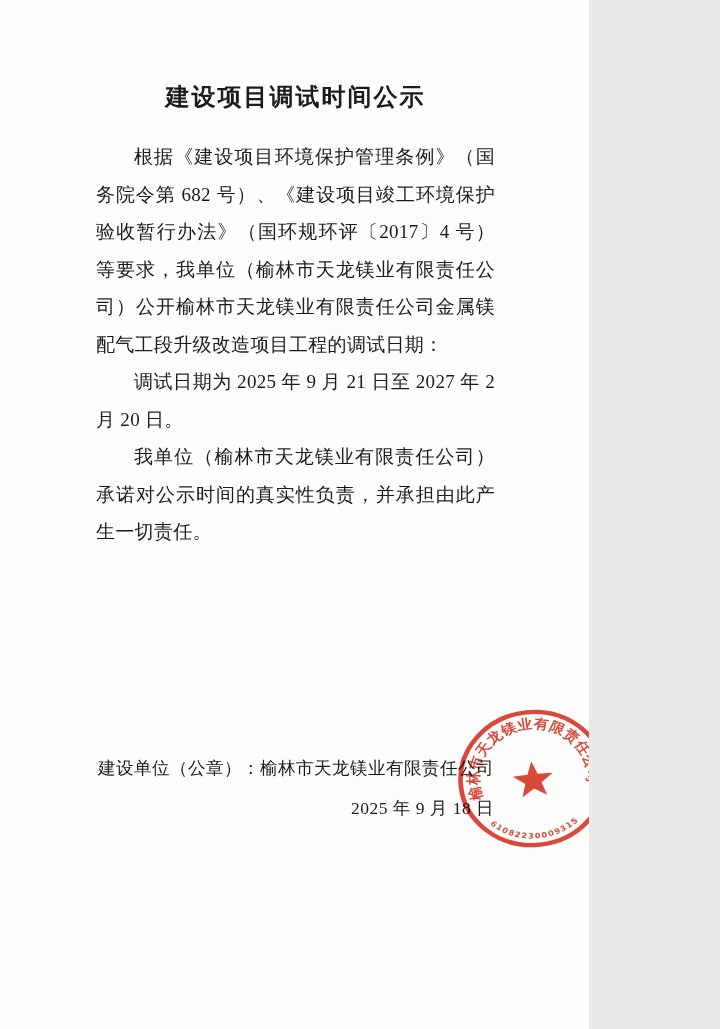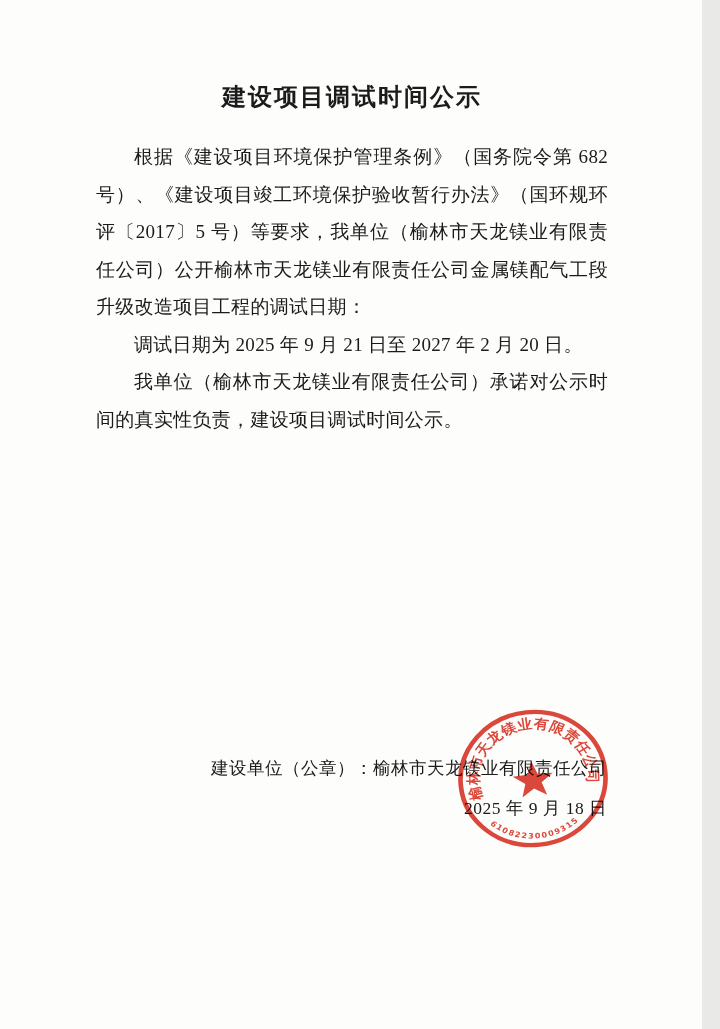--- a/index.html
+++ b/index.html
@@ -3,21 +3,21 @@
 <meta charset="utf-8">
 <style>
   * { box-sizing: border-box; margin: 0; padding: 0; }
   html, body { width: 720px; }
   body {
     background: #e9e9e7;
     font-family: "Liberation Serif", "DejaVu Serif", serif;
   }
   .page {
     position: relative;
-    width: 702px;
+    width: 589px;
     height: 1029px;
     background: #fdfdfc;
     color: #1b1b1b;
     overflow: hidden;
   }
   .content {
     padding: 82px 94px 0 96px;
   }
   .title {
     text-align: center;
@@ -75,23 +75,23 @@
 </style>
 </head>
 <body>
 
 <div class="page">
 
   <div class="content">
     <h1 class="title">建设项目调试时间公示</h1>
 
     <div class="body-text">
-      <p>根据《建设项目环境保护管理条例》（国务院令第 682 号）、《建设项目竣工环境保护验收暂行办法》（国环规环评〔2017〕5 号）等要求，我单位（榆林市天龙镁业有限责任公司）公开榆林市天龙镁业有限责任公司金属镁配气工段升级改造项目工程的调试日期：</p>
+      <p>根据《建设项目环境保护管理条例》（国务院令第 682 号）、《建设项目竣工环境保护验收暂行办法》（国环规环评〔2017〕4 号）等要求，我单位（榆林市天龙镁业有限责任公司）公开榆林市天龙镁业有限责任公司金属镁配气工段升级改造项目工程的调试日期：</p>
       <p>调试日期为 2025 年 9 月 21 日至 2027 年 2 月 20 日。</p>
-      <p>我单位（榆林市天龙镁业有限责任公司）承诺对公示时间的真实性负责，建设项目调试时间公示。</p>
+      <p>我单位（榆林市天龙镁业有限责任公司）承诺对公示时间的真实性负责，并承担由此产生一切责任。</p>
     </div>
   </div>
 
   <div class="signature">
     <div><span>建设单位（公章）：</span><span>榆林市天龙镁业有限责任公司</span></div>
     <div>2025 年 9 月 18 日</div>
   </div>
 
   <div class="seal">
     <svg viewBox="0 0 200 200" preserveAspectRatio="none" aria-hidden="true">

